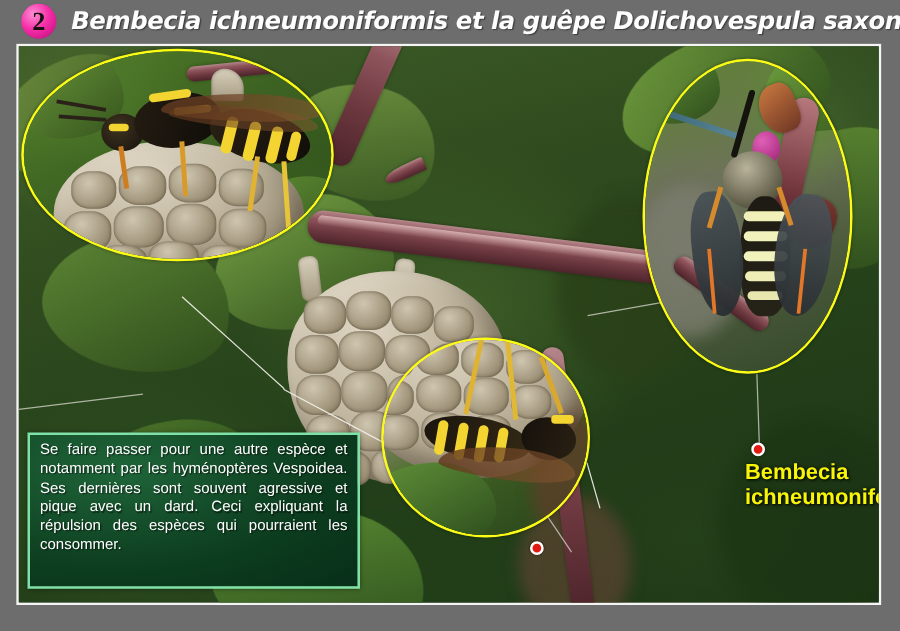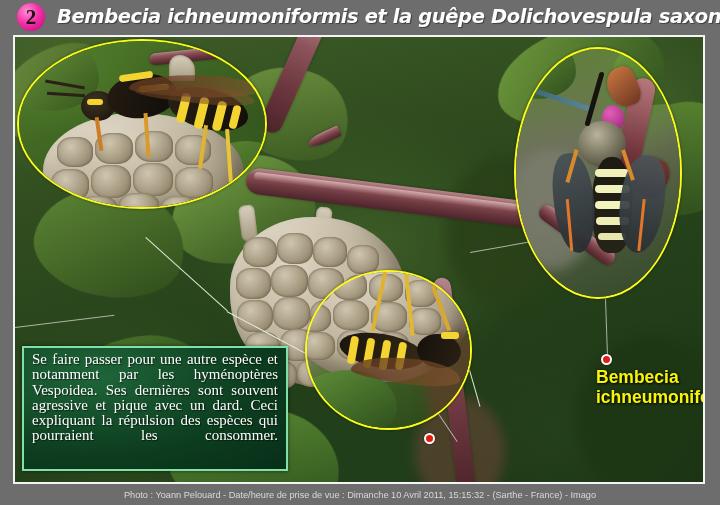--- a/index.html
+++ b/index.html
@@ -196,22 +196,22 @@
     font-family: "Liberation Sans", sans-serif;
     font-weight: bold;
     font-size: 15.5px;
     text-align: center;
     line-height: 19px;
     text-shadow: 1px 1px 1px rgba(0,0,0,0.7);
     white-space: nowrap;
   }
   #infobox-body {
     color: #ffffff;
-    font-family: Liberation Serif, serif;
-    font-size: 15px;
+    font-family: Liberation Sans, sans-serif;
+    font-size: 12px;
     line-height: 15.3px;
     text-align: justify;
     text-align-last: justify;
     text-shadow: 1px 1px 1px rgba(0,0,0,0.6);
     padding: 1px 2px 0 2px;
   }
 
   
   #credit {
     position: absolute;
@@ -428,15 +428,14 @@
         <div>ichneumoniformis</div>
       </div>
 
     </div>
   </div>
 
   <div id="infobox">
     <div id="infobox-body">Se faire passer pour une autre espèce et notamment par les hyménoptères Vespoidea. Ses dernières sont souvent agressive et pique avec un dard. Ceci expliquant la répulsion des espèces qui pourraient les consommer.</div>
   </div>
 
-  <div id="credit">Photo : Yoann Pelouard - Date/heure de prise de vue : Dimanche 10 Avril 2011, 15:15:32 - (Sarthe - France) - Imago</div>
 
 </div>
 
 </body></html>

